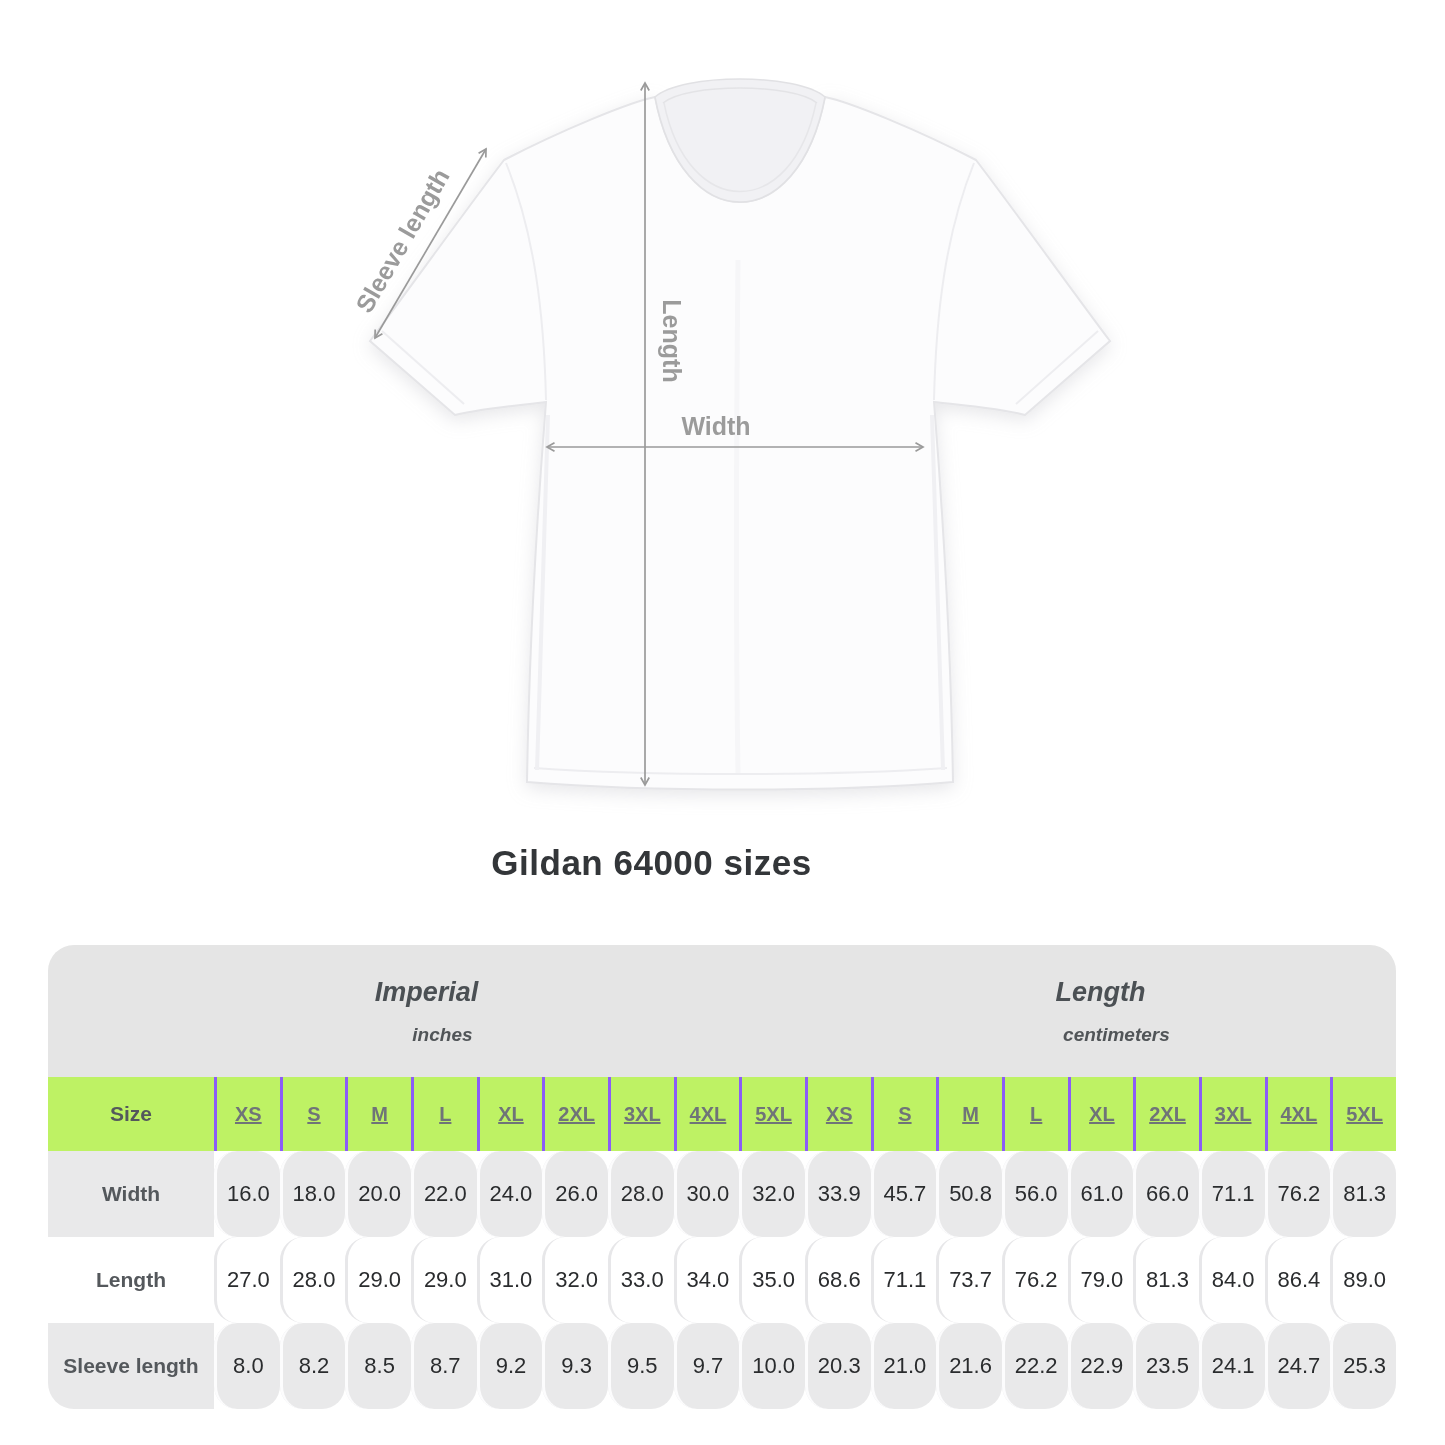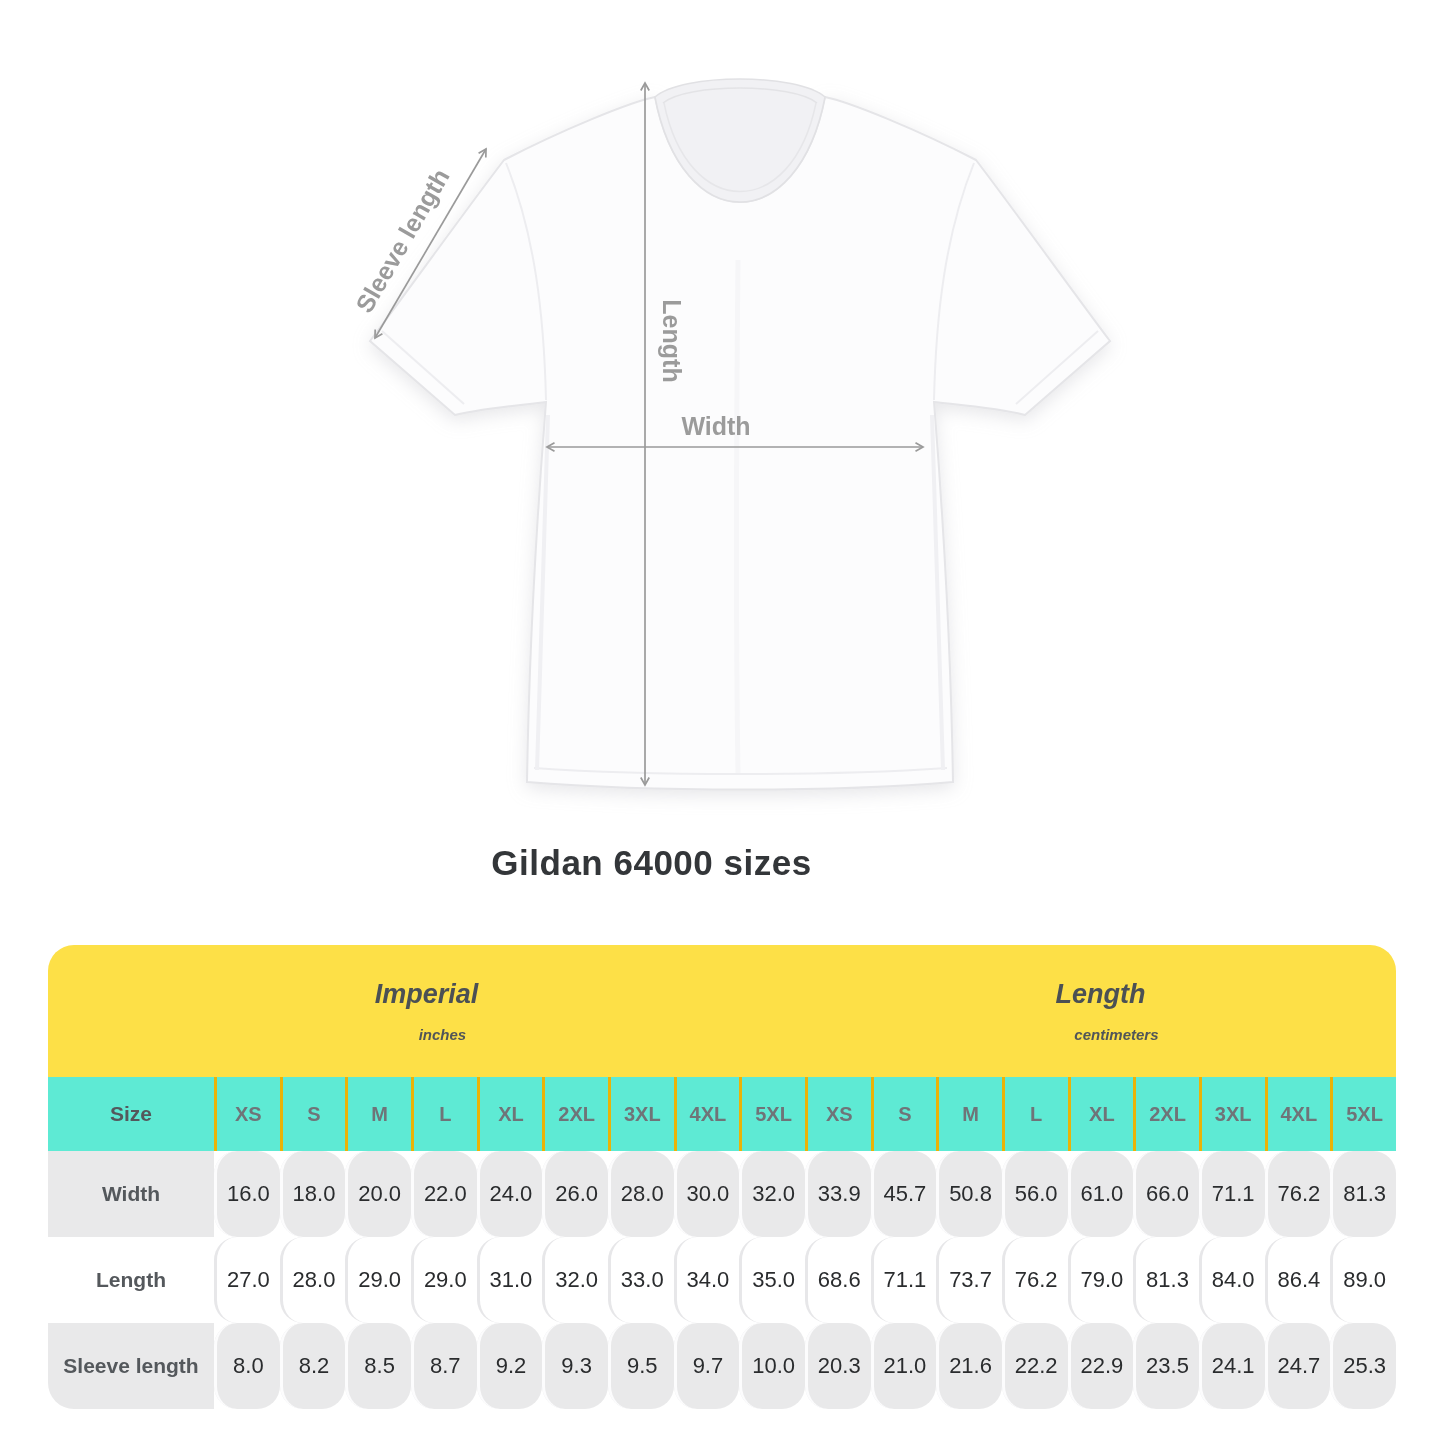--- a/index.html
+++ b/index.html
@@ -44,54 +44,54 @@
   table.size-table {
     width: 100%;
     table-layout: fixed;
     border-collapse: separate;
     border-spacing: 0;
   }
   col.label-col { width: 166px; }
 
   .band-row th {
     height: 130px;
-    background: #fde047;
+    background: #e5e5e5;
     vertical-align: middle;
     text-align: center;
   }
   .band-imperial { border-top-left-radius: 26px; }
   .band-metric  { border-top-right-radius: 26px; }
   .group-label {
     font-size: 27px;
     font-weight: bold;
     font-style: italic;
     color: #4b5054;
   }
   .group-unit {
     margin-top: 16px;
-    font-size: 15px;
+    font-size: 19px;
     font-style: italic;
     color: #515558;
     padding-left: 32px;
   }
 
   .header-row th {
     height: 72px;
-    background: #5eead4;
+    background: #bef264;
     text-align: center;
     vertical-align: middle;
     font-size: 20px;
     font-weight: bold;
     color: #6f7478;
   }
   .header-row th.corner-label {
     font-size: 21px;
     color: #54585c;
   }
-  .header-row th + th { border-left: 3px solid #eab308; }
+  .header-row th + th { border-left: 3px solid #8b5cf6; text-decoration: underline; }
 
   .data-row th, .data-row td {
     height: 84px;
     text-align: center;
     vertical-align: middle;
   }
   .data-row th.row-label {
     font-size: 21px;
     font-weight: bold;
     color: #54585c;

